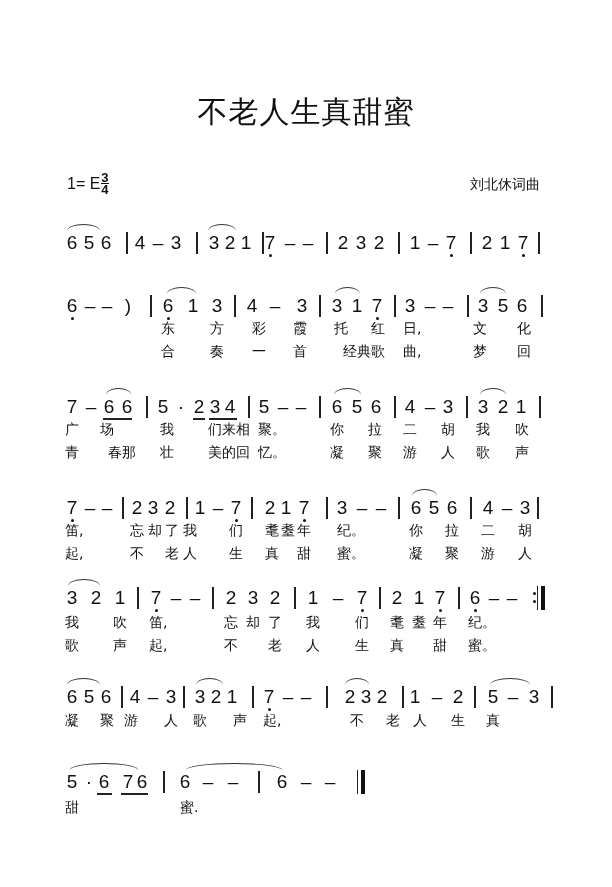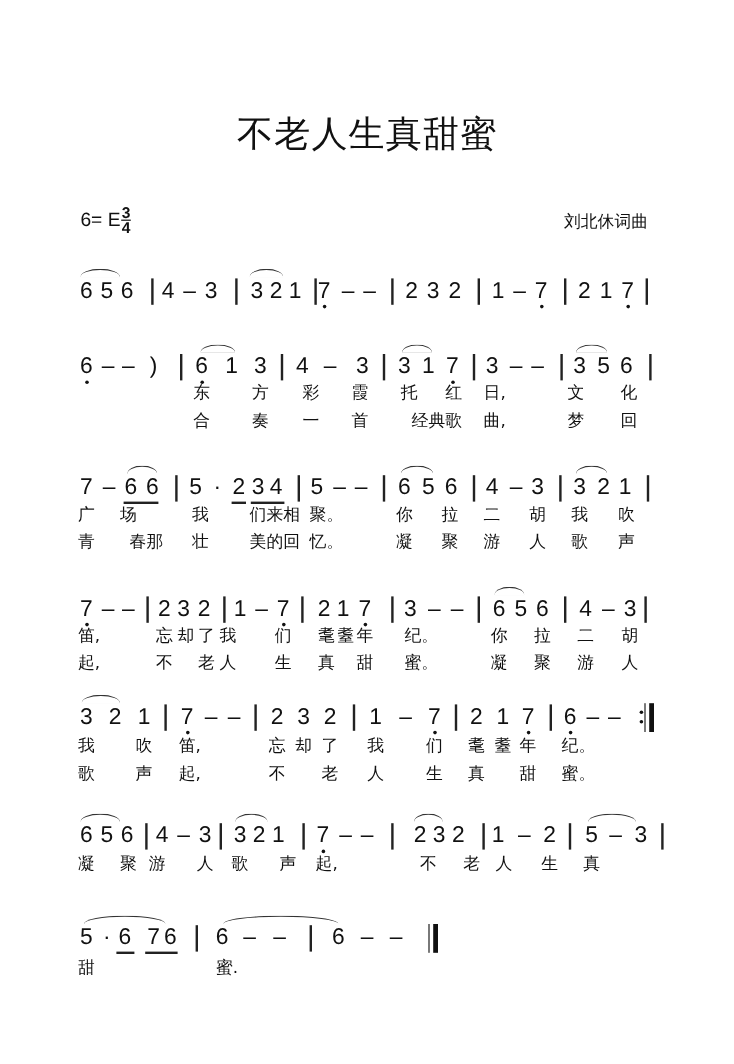--- a/index.html
+++ b/index.html
@@ -20,21 +20,21 @@
   .ul { position: absolute; height: 1.5px; background: #222; }
   .slur { position: absolute; border-top: 1.5px solid #333; border-radius: 50% 50% 0 0 / 100% 100% 0 0; height: 6px; }
   .lyr { font-size: 14px; font-family: "DejaVu Sans", sans-serif; line-height: 16px; }
 </style>
 </head>
 <body>
 
 <div class="title">不老人生真甜蜜</div>
 
 <div class="key">
-  <span>6= E</span>
+  <span>1= E</span>
   <span class="frac">
     <span>3</span>
     <span style="border-top:1.5px solid #111;">4</span>
   </span>
 </div>
 <div class="credit">刘北休词曲</div>
 
 <div id="score">
     <div class="el n" style="left: 66px; top: 232px;">6</div>
     <div class="el n" style="left: 83px; top: 232px;">5</div>

